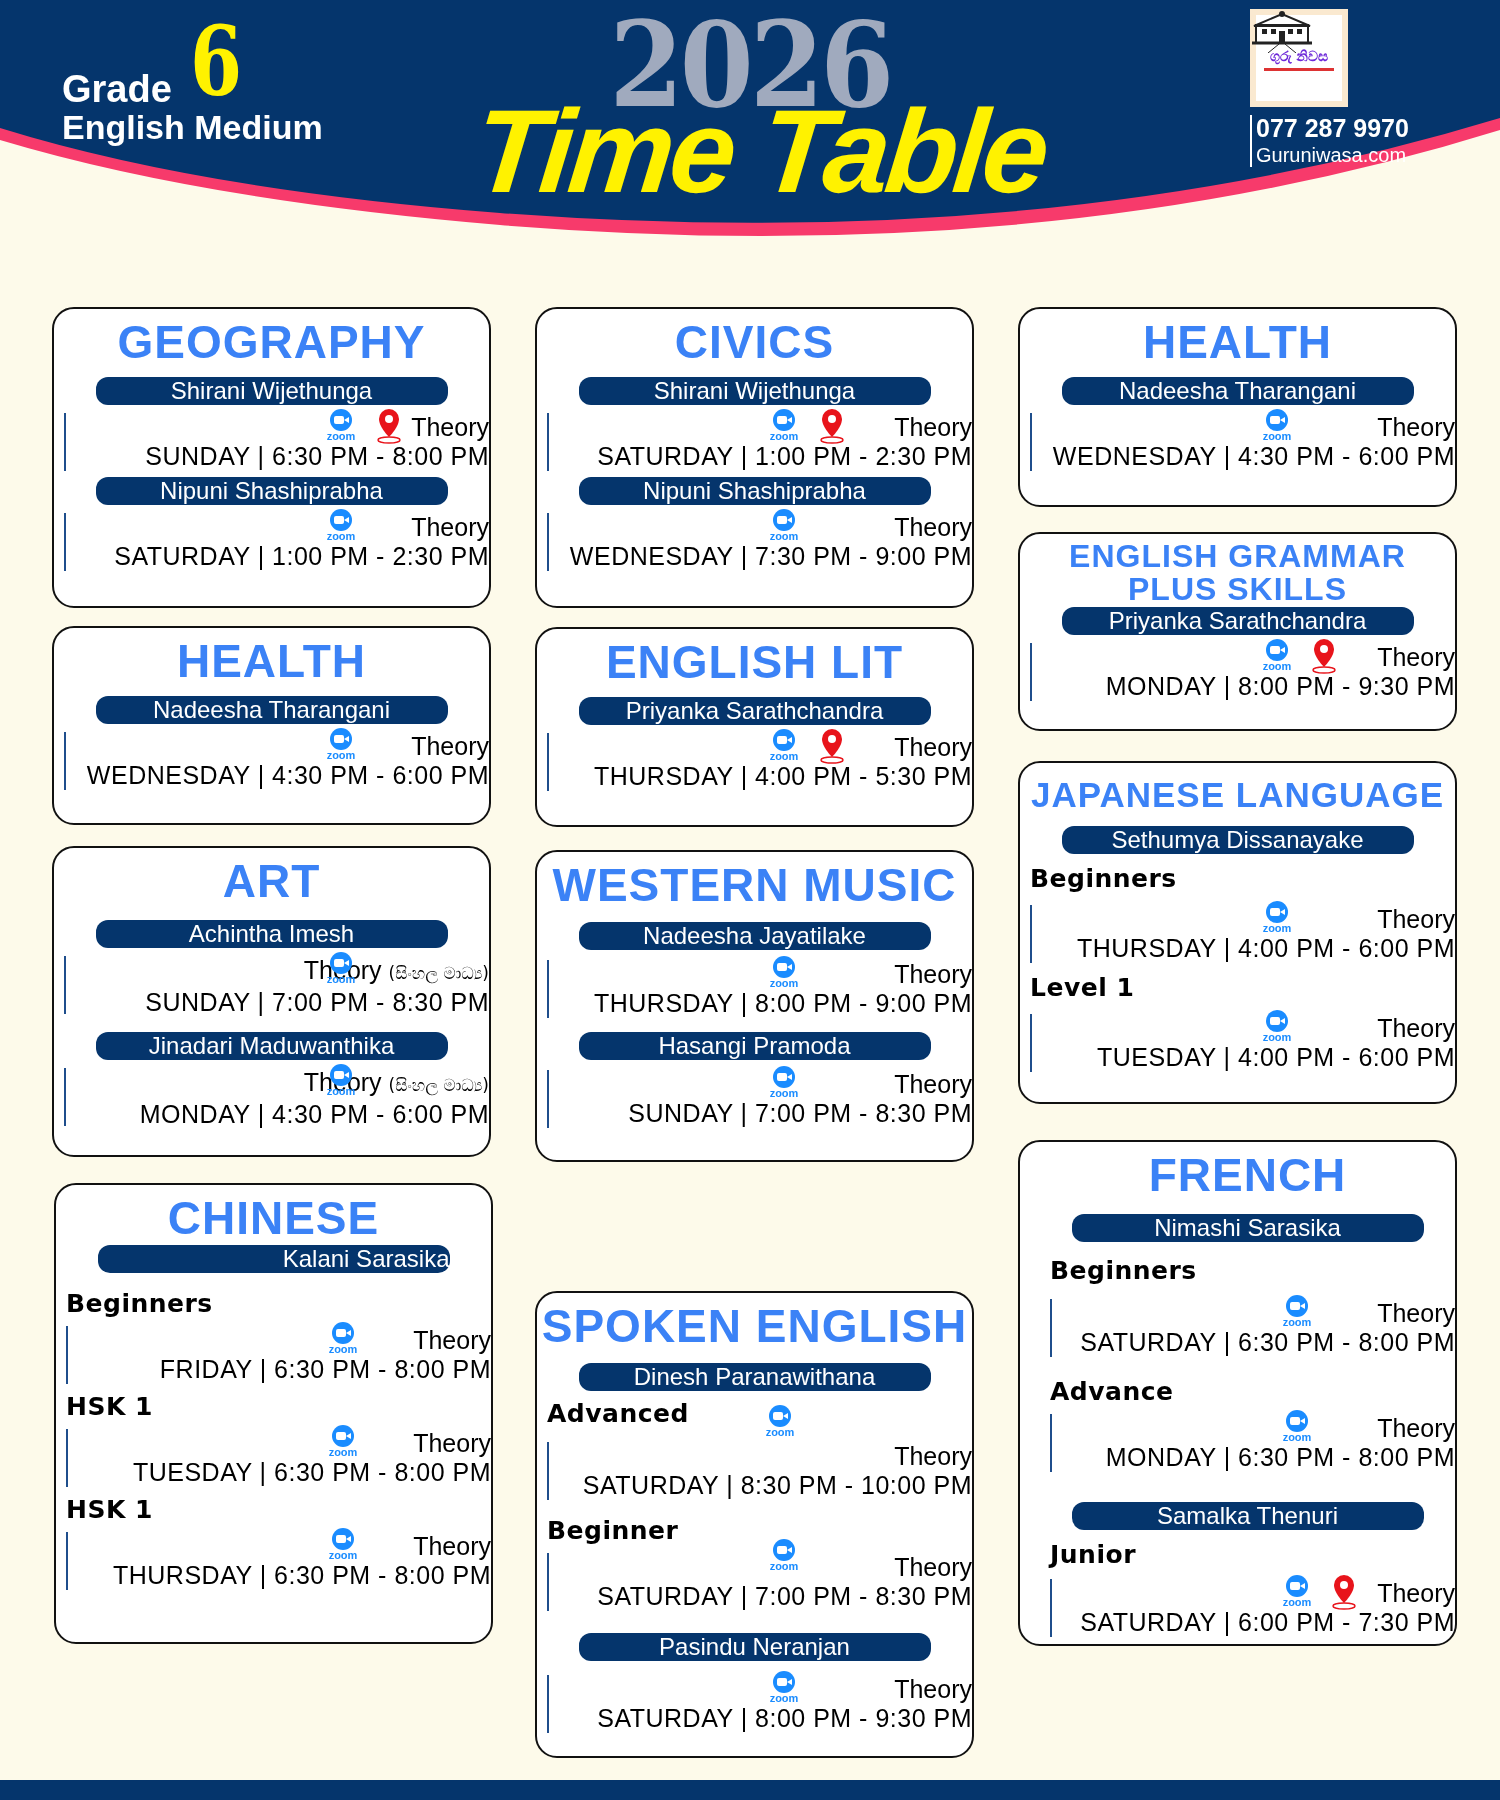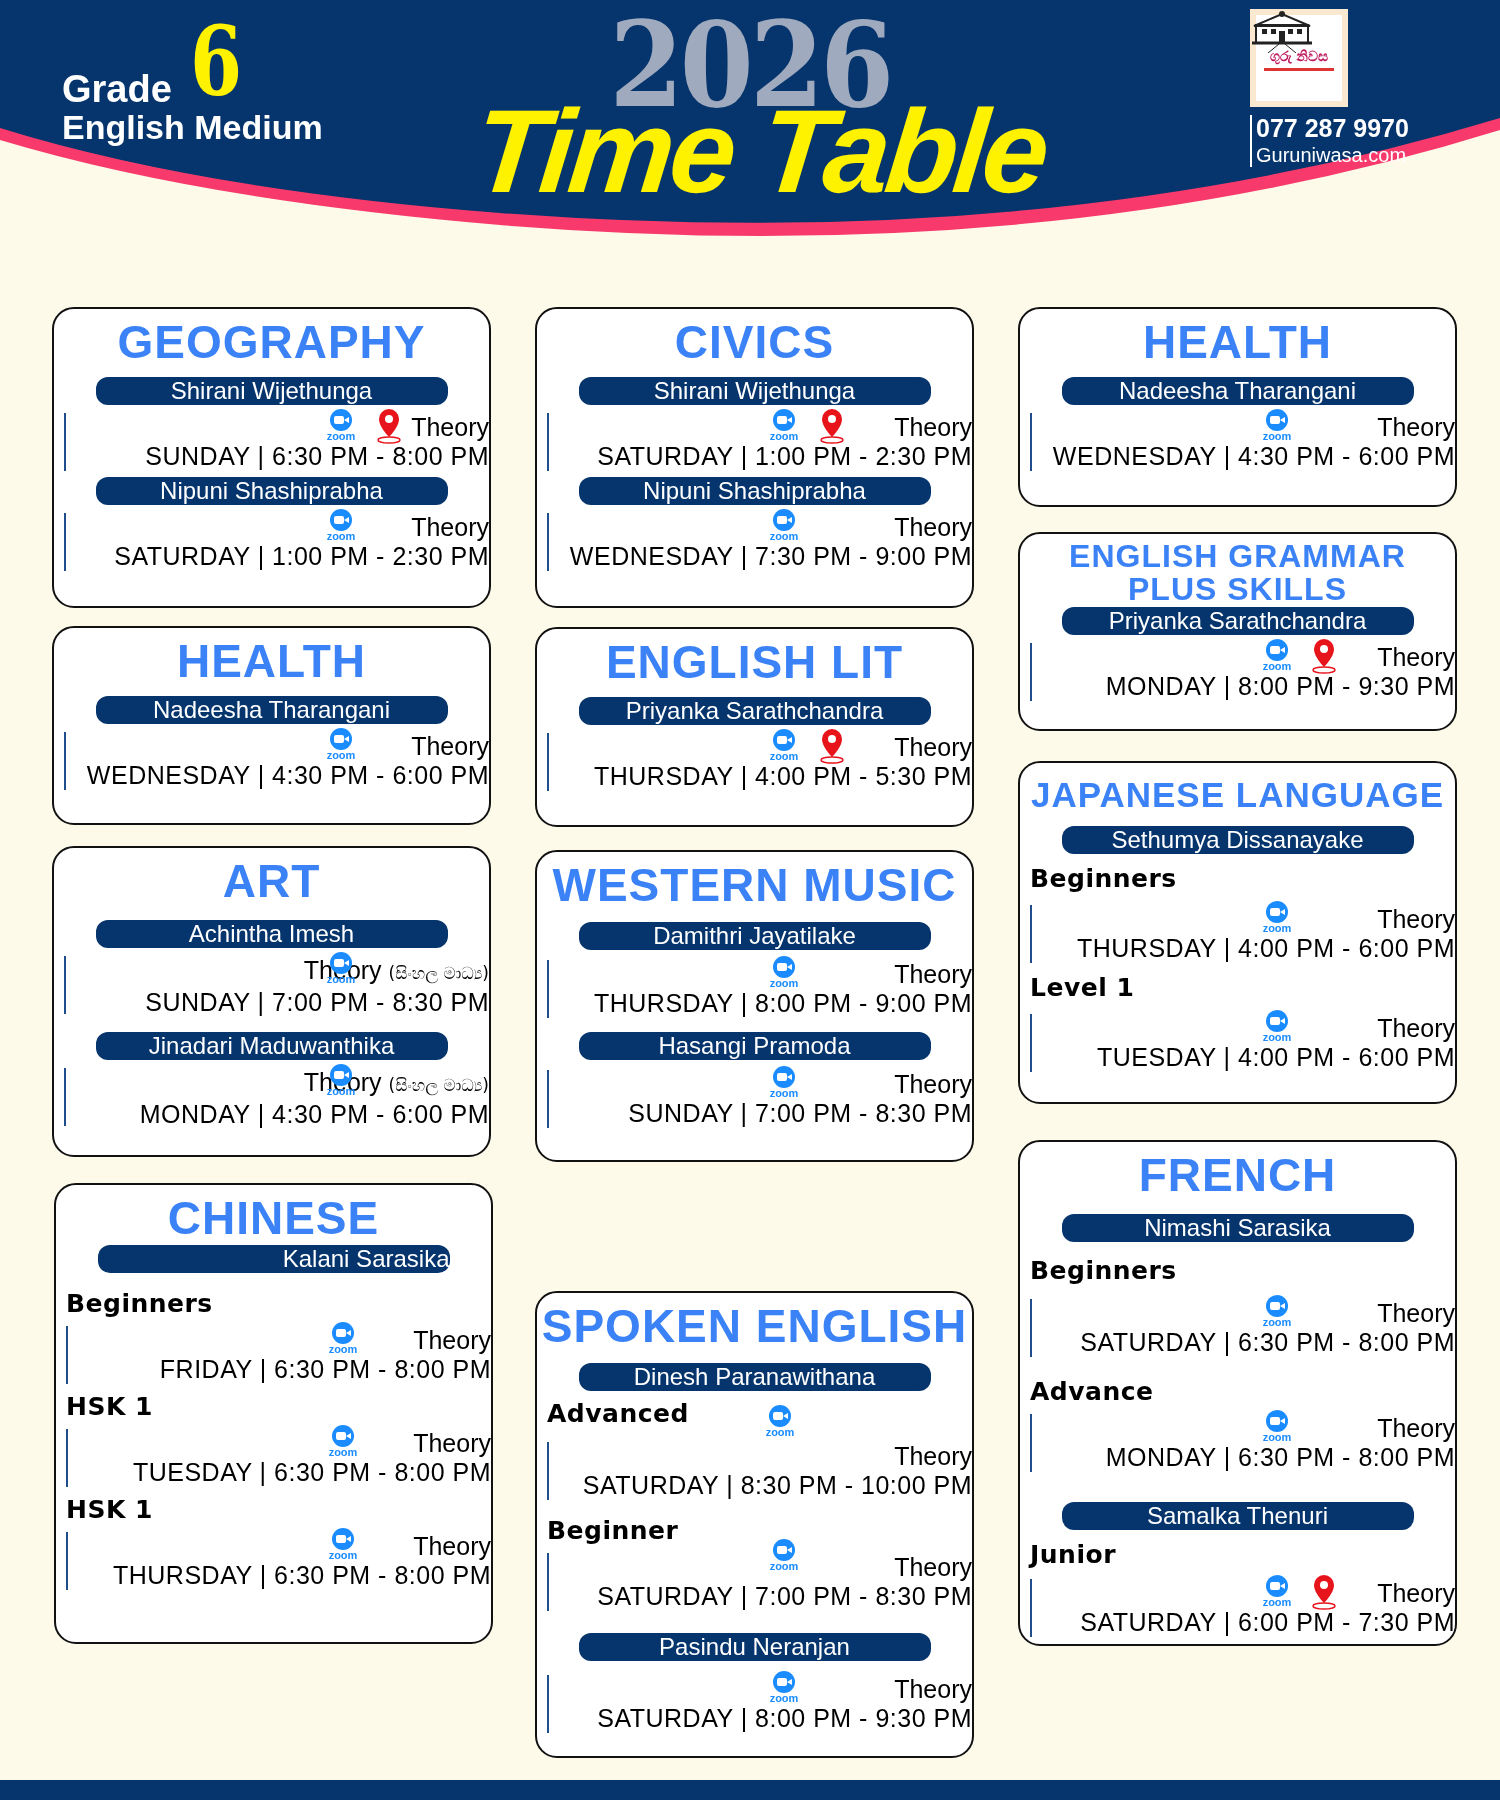--- a/index.html
+++ b/index.html
@@ -9,21 +9,21 @@
   .header { position: absolute; left: 0; top: 0; width: 1500px; height: 260px; }
   .header svg { position: absolute; left: 0; top: 0; }
   .grade-block { position: absolute; left: 62px; top: 20px; color: #fff; }
   .grade-word { position: absolute; left: 0; top: 48px; font-size: 38px; font-weight: bold; white-space: nowrap; }
   .grade-num { position: absolute; left: 128px; top: -6px; font-family: "DejaVu Serif", serif; font-weight: bold; font-size: 96px; color: #fff200; line-height: 1; transform: scaleX(0.78); transform-origin: left top; }
   .medium { position: absolute; left: 0; top: 88px; font-size: 34px; font-weight: bold; white-space: nowrap; }
   .year { position: absolute; left: 540px; top: 6px; width: 420px; text-align: center; font-family: "DejaVu Serif", serif; font-weight: bold; font-size: 118px; color: #a0aabe; line-height: 1; letter-spacing: -4px; transform: scaleX(0.9); }
   .title { position: absolute; left: 420px; top: 90px; width: 680px; text-align: center; font-weight: bold; font-style: italic; font-size: 118px; color: #fff200; line-height: 1.05; letter-spacing: -4px; transform: skewX(-6deg); }
   .logo { position: absolute; left: 1250px; top: 9px; width: 98px; height: 98px; background: #fae9d0; padding: 6px; }
   .logo-inner { width: 100%; height: 100%; background: #fff; display: flex; flex-direction: column; align-items: center; justify-content: center; }
-  .logo-name { font-family: "DejaVu Sans", sans-serif; font-size: 14px; font-weight: bold; color: #be185d; margin-top: 2px; }
+  .logo-name { font-family: "DejaVu Sans", sans-serif; font-size: 14px; font-weight: bold; color: #6d28d9; margin-top: 2px; }
   .logo-tag { width: 70px; height: 3px; background: #d33; margin-top: 3px; }
   .contact { position: absolute; left: 1250px; top: 115px; border-left: 2px solid #fff; padding-left: 4px; color: #fff; }
   .phone { font-size: 25px; font-weight: bold; line-height: 1.1; }
   .web { font-size: 20px; line-height: 1.2; }
 
   .card { position: absolute; background: #fff; border: 2.5px solid #111; border-radius: 22px; width: 439px; }
   .card-title { text-align: center; color: #3b82f6; font-weight: bold; font-size: 46px; line-height: 1; margin-top: 10px; letter-spacing: 1px; }
   .card-title.small { font-size: 32px; line-height: 1.02; margin-top: 6px; }
   .teacher { display: block; margin: 10px auto 0; width: 352px; height: 28px; background: #05356c; color: #fff; border-radius: 12px; text-align: center; font-size: 24px; line-height: 28px; }
   .level { font-weight: bold; font-size: 25px; color: #000; margin: 8px 0 0 10px; font-family: "DejaVu Sans", sans-serif; letter-spacing: 0.5px; }
@@ -213,21 +213,21 @@
     <svg class="pin" style="left:268px;" viewBox="0 0 30 38">
         <path d="M15,2 a10,10 0 0 1 10,10 c0,8 -10,18 -10,18 s-10,-10 -10,-18 a10,10 0 0 1 10,-10z" fill="#e8141b"></path>
         <circle cx="15" cy="12" r="4" fill="#fff"></circle>
         <ellipse cx="15" cy="33" rx="11" ry="3" fill="none" stroke="#e8141b" stroke-width="1.5"></ellipse>
       </svg>
   </div>
 </div>
 
 <div class="card" style="left:535px; top:850px; height:312px;">
   <div class="card-title">WESTERN MUSIC</div>
-  <div class="teacher" style="margin-top:14px;">Damithri Jayatilake</div>
+  <div class="teacher" style="margin-top:14px;">Nadeesha Jayatilake</div>
   <div class="session" style="margin-top:10px;">
     <div class="s-type">Theory</div>
     <div class="s-time">THURSDAY | 8:00 PM - 9:00 PM</div>
     <div class="zoom" style="left:215px;">
         <div class="dot"></div>
         <div class="zt">zoom</div>
       </div>
   </div>
   <div class="teacher" style="margin-top:14px;">Hasangi Pramoda</div>
   <div class="session" style="margin-top:10px;">
@@ -324,21 +324,21 @@
   <div class="session" style="margin-top:12px;">
     <div class="s-type">Theory</div>
     <div class="s-time">TUESDAY | 4:00 PM - 6:00 PM</div>
     <div class="zoom" style="left:225px;">
         <div class="dot"></div>
         <div class="zt">zoom</div>
       </div>
   </div>
 </div>
 
-<div class="card" style="left:1018px; top:1140px; height:506px;">
+<div class="card" style="left:1018px; top:1140px; height:506px;padding-left:20px;">
   <div class="card-title">FRENCH</div>
   <div class="teacher" style="margin-top:16px;">Nimashi Sarasika</div>
   <div class="level" style="margin-top:14px;">Beginners</div>
   <div class="session" style="margin-top:14px;">
     <div class="s-type">Theory</div>
     <div class="s-time">SATURDAY | 6:30 PM - 8:00 PM</div>
     <div class="zoom" style="left:225px;">
         <div class="dot"></div>
         <div class="zt">zoom</div>
       </div>

